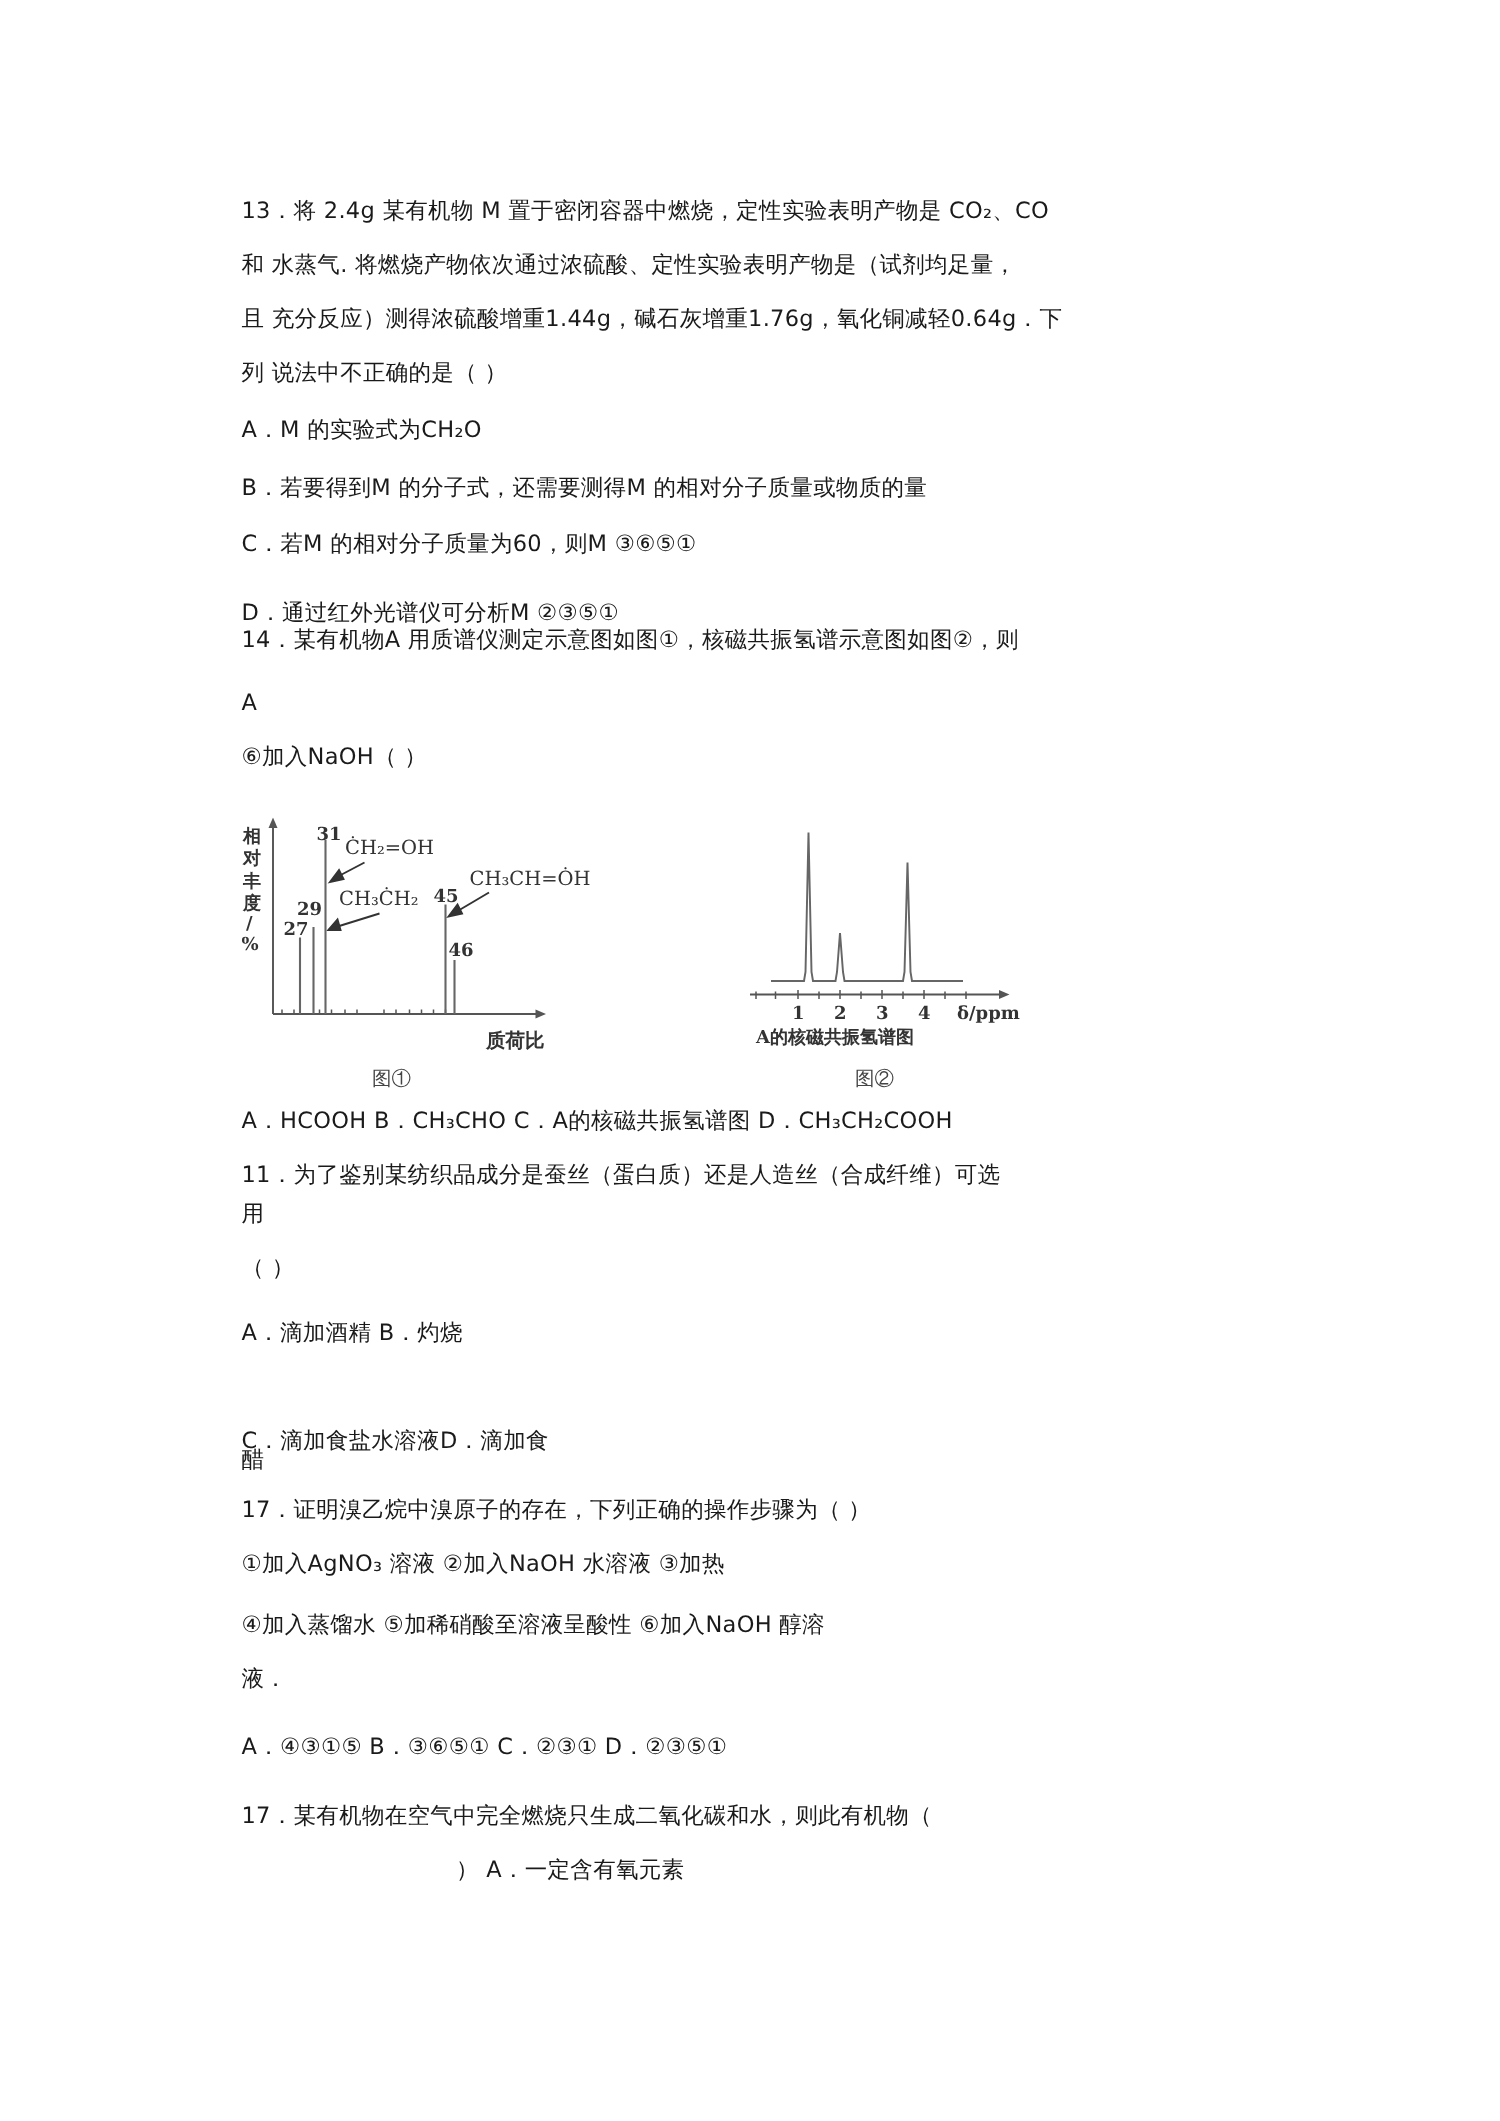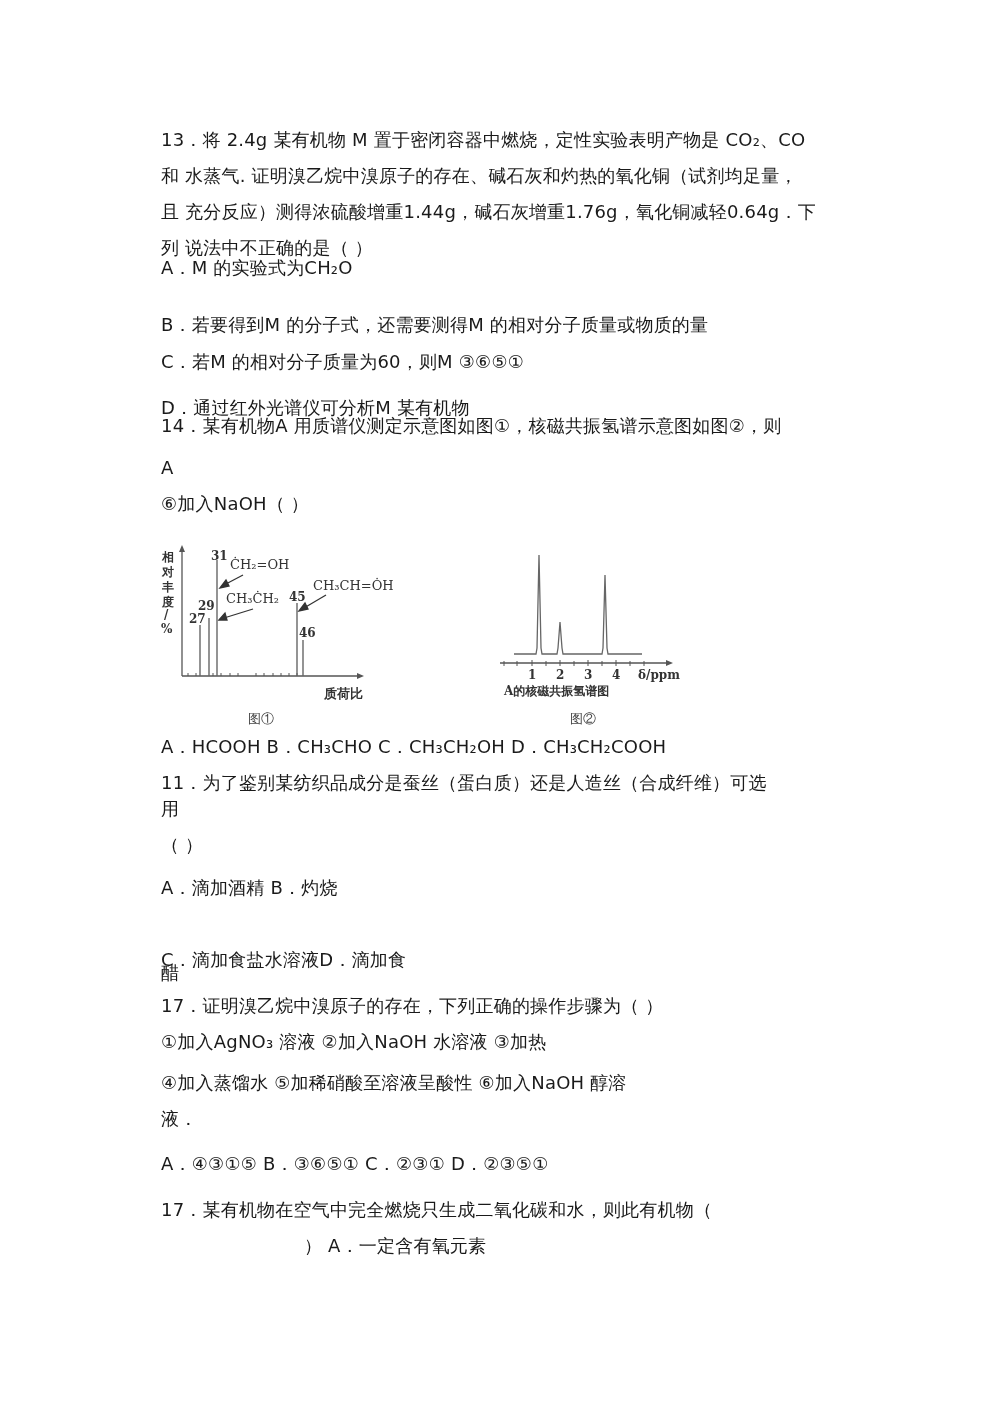--- a/index.html
+++ b/index.html
@@ -1,33 +1,33 @@
 <!DOCTYPE html>
 <html><head>
 <meta charset="utf-8">
 <style>
   html, body { margin: 0; padding: 0; background: #ffffff; }
   body { width: 1000px; height: 1414px; position: relative; overflow: hidden;
          font-family: "DejaVu Sans", "Liberation Sans", sans-serif; color: #1a1a1a; }
-  .line { position: absolute; left: 161px; font-size: 18px; line-height: 24px; white-space: nowrap; letter-spacing: 0.2px; }
+  .line { position: absolute; left: 161px; font-size: 15px; line-height: 24px; white-space: nowrap; letter-spacing: 0.2px; }
   .fig { position: absolute; }
   .fig svg { display: block; }
   .serif { font-family: "DejaVu Serif", "Liberation Serif", serif; }
 </style>
 </head>
 <body>
 
 <div class="line" style="top:128px">13．将 2.4g  某有机物 M  置于密闭容器中燃烧，定性实验表明产物是 CO₂、CO</div>
-<div class="line" style="top:164px">和   水蒸气. 证明溴乙烷中溴原子的存在、碱石灰和灼热的氧化铜（试剂均足量，</div>
+<div class="line" style="top:164px">和   水蒸气. 将燃烧产物依次通过浓硫酸、定性实验表明产物是（试剂均足量，</div>
 <div class="line" style="top:200px">且  充分反应）测得浓硫酸增重1.44g，碱石灰增重1.76g，氧化铜减轻0.64g．下</div>
 <div class="line" style="top:236px">列  说法中不正确的是（        ）</div>
-<div class="line" style="top:256px">A．M  的实验式为CH₂O</div>
+<div class="line" style="top:274px">A．M  的实验式为CH₂O</div>
 <div class="line" style="top:313px">B．若要得到M  的分子式，还需要测得M  的相对分子质量或物质的量</div>
 <div class="line" style="top:350px">C．若M  的相对分子质量为60，则M  ③⑥⑤①</div>
-<div class="line" style="top:396px">D．通过红外光谱仪可分析M  某有机物</div>
+<div class="line" style="top:396px">D．通过红外光谱仪可分析M  ②③⑤①</div>
 
 <div class="line" style="top:414px">14．某有机物A  用质谱仪测定示意图如图①，核磁共振氢谱示意图如图②，则</div>
 <div class="line" style="top:456px">A</div>
 <div class="line" style="top:492px">⑥加入NaOH（        ）</div>
 
 <div class="fig serif" style="left:158px; top:545px;">
   <svg width="330" height="185" viewBox="0 0 330 185">
 
     <g font-size="12" font-weight="bold" fill="#333" font-family="DejaVu Serif, serif">
       <text x="4" y="16">相</text>
@@ -120,21 +120,21 @@
       <text x="66" y="134">2</text>
       <text x="94" y="134">3</text>
       <text x="122" y="134">4</text>
       <text x="148" y="134">δ/ppm</text>
       <text x="14" y="150" font-size="12">A的核磁共振氢谱图</text>
     </g>
     <text x="80" y="178" font-size="13" fill="#444">图②</text>
   </svg>
 </div>
 
-<div class="line" style="top:735px">A．HCOOH     B．CH₃CHO  C．CH₃CH₂OH    D．CH₃CH₂COOH</div>
+<div class="line" style="top:735px">A．HCOOH     B．CH₃CHO  C．A的核磁共振氢谱图    D．CH₃CH₂COOH</div>
 
 <div class="line" style="top:771px">11．为了鉴别某纺织品成分是蚕丝（蛋白质）还是人造丝（合成纤维）可选</div>
 <div class="line" style="top:797px">用</div>
 <div class="line" style="top:833px">（        ）</div>
 <div class="line" style="top:876px">A．滴加酒精        B．灼烧</div>
 <div class="line" style="top:948px">C．滴加食盐水溶液D．滴加食</div>
 <div class="line" style="top:961px">醋</div>
 
 <div class="line" style="top:994px">17．证明溴乙烷中溴原子的存在，下列正确的操作步骤为（              ）</div>
 <div class="line" style="top:1030px">①加入AgNO₃ 溶液            ②加入NaOH  水溶液          ③加热</div>

